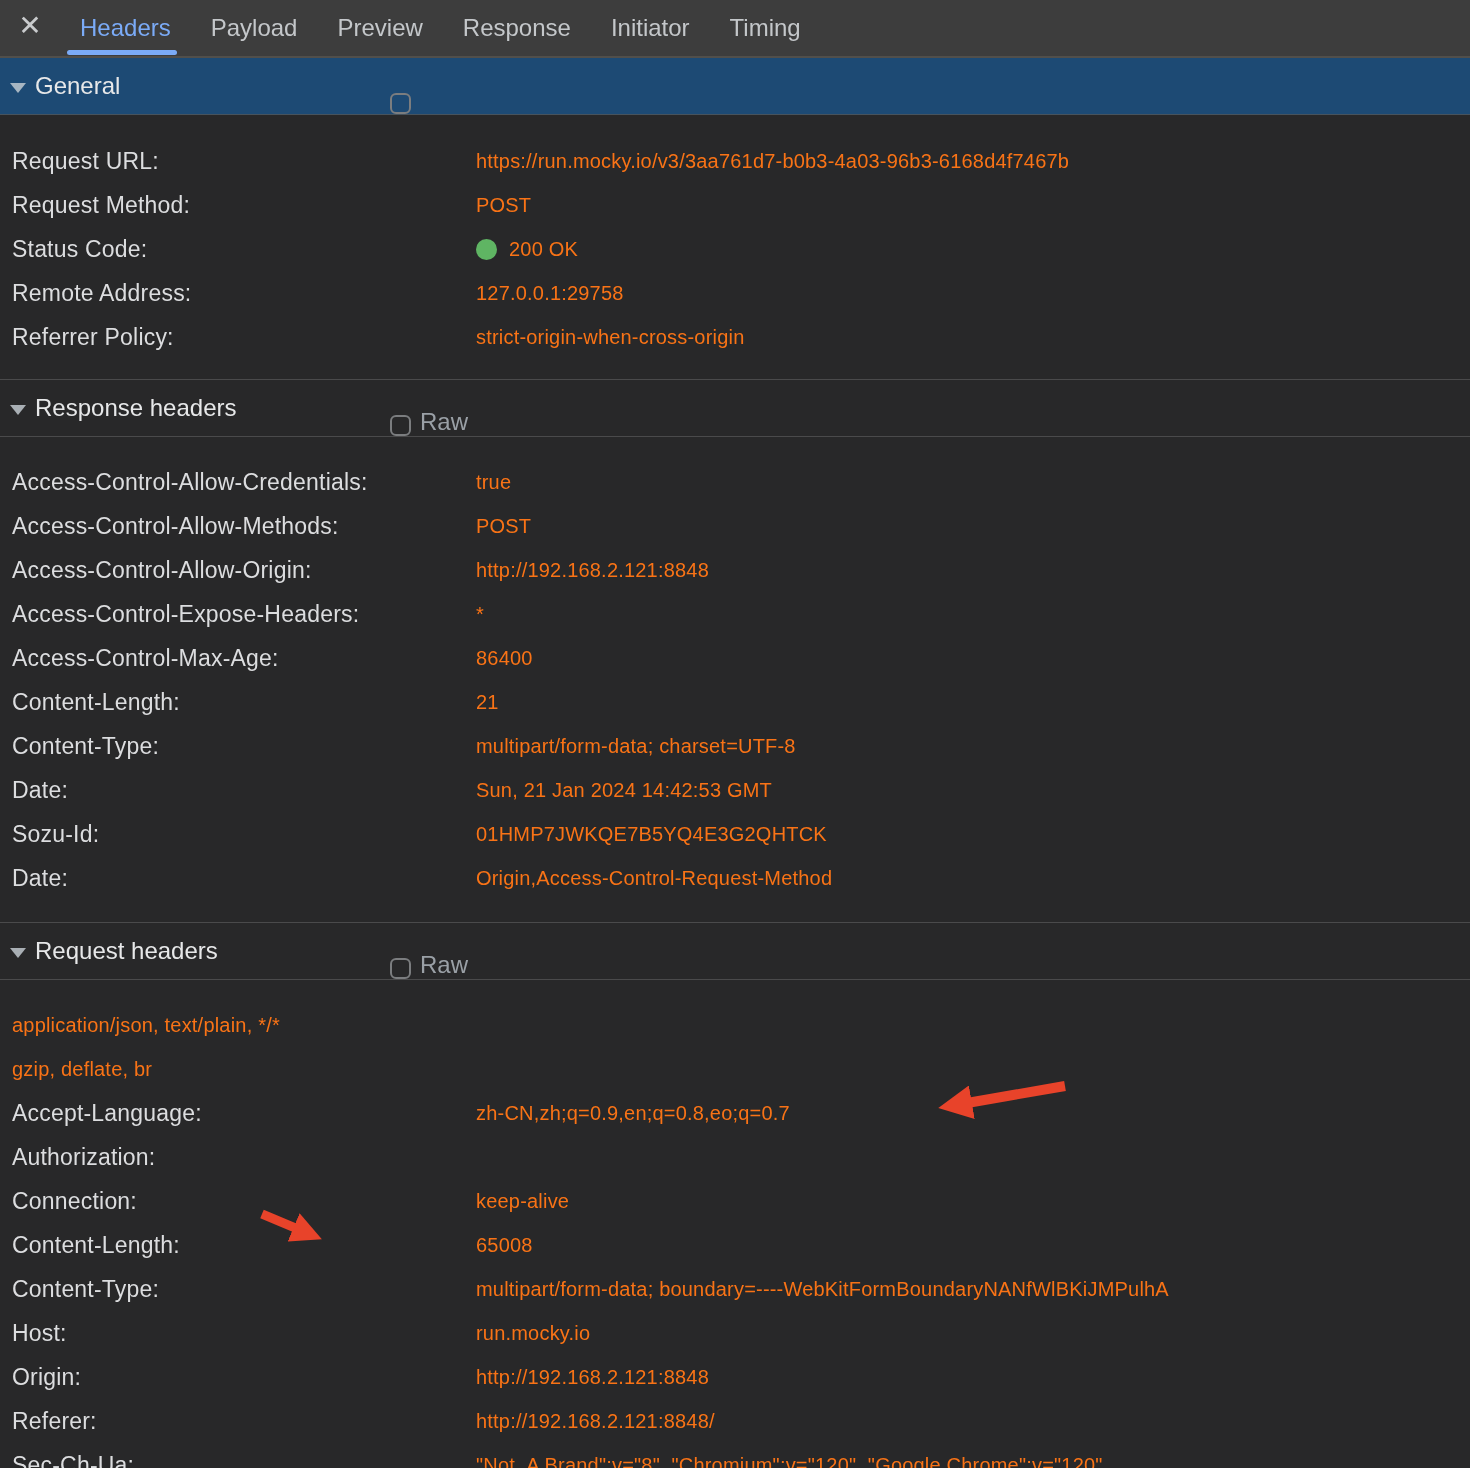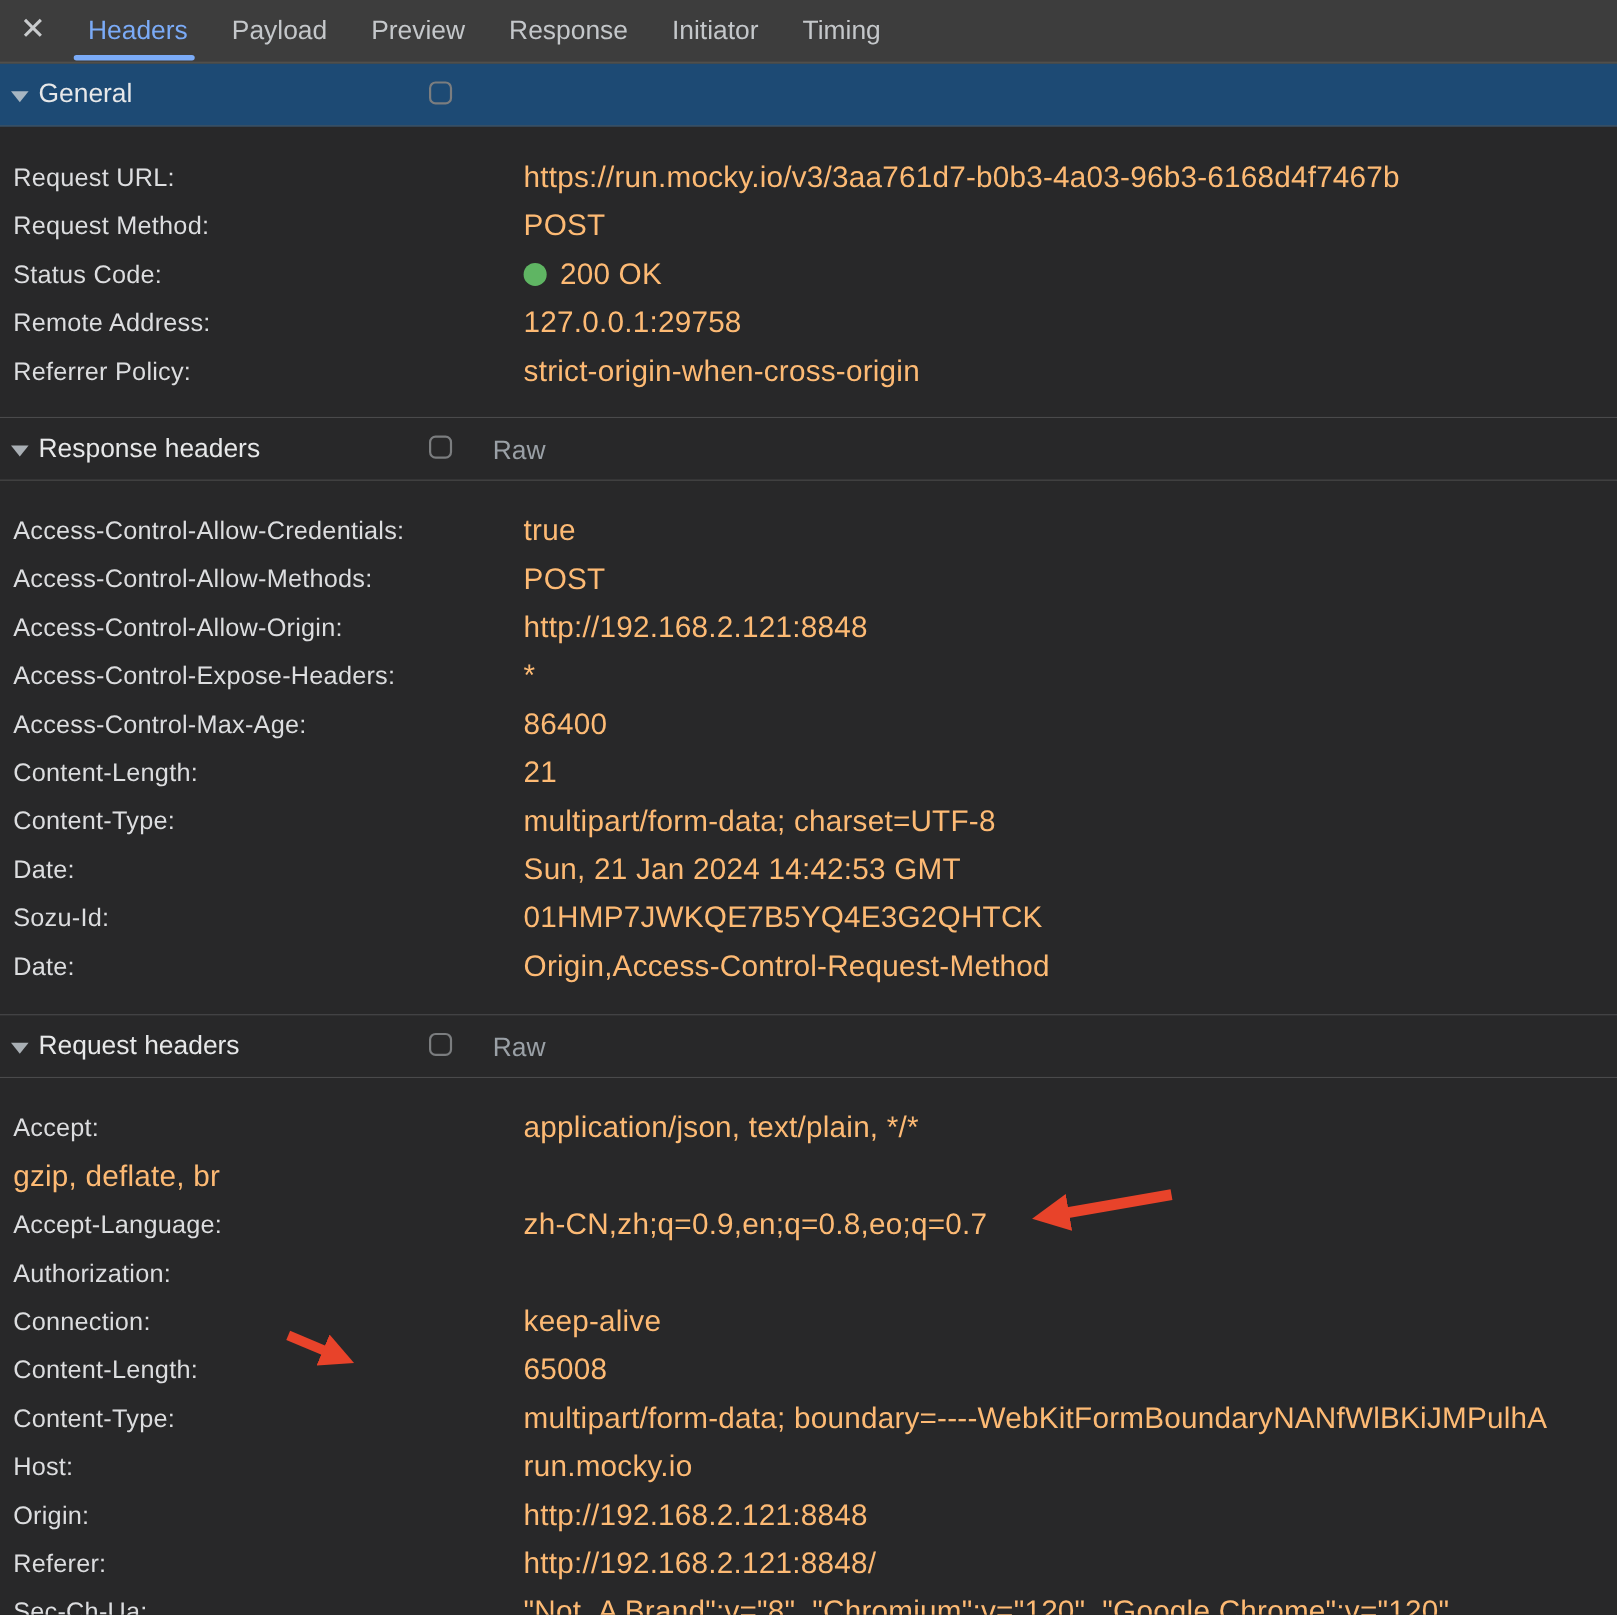--- a/index.html
+++ b/index.html
@@ -44,38 +44,38 @@
     color: #e7e8e9; font-size: 24px;
   }
   .section + .section .sec-header { border-top: 1px solid var(--divider); height: 58px; }
   .sec-header.blue { background: var(--section-blue); border-bottom-color: #47535d; }
   .tri-icon {
     width: 0; height: 0; margin-right: 9px; margin-top: 3px;
     border-left: 8px solid transparent; border-right: 8px solid transparent;
     border-top: 10px solid #a9afb4;
   }
   .sec-header.blue .tri-icon { border-top-color: #a7b6c2; }
-  .raw-wrap { position: absolute; left: 390px; top: 16px; bottom: 0; display: flex; align-items: flex-start; gap: 28px; }
+  .raw-wrap { position: absolute; left: 390px; top: 0; bottom: 0; display: flex; align-items: flex-end; }
   .checkbox {
     width: 21px; height: 21px; border: 2px solid #7b7d7f; border-radius: 6px;
     display: inline-block; cursor: pointer; background: transparent;
   }
   .raw-label { margin-left: 9px; font-size: 24px; color: #9aa0a6; cursor: pointer; }
 
   .sec-rows { padding: 8px 0 20px 0; margin-top: 16px; }
   .section.req .sec-rows, .section.resp .sec-rows { padding-top: 7px; }
   .section.resp .sec-rows { padding-bottom: 22px; }
   .section.req .sec-rows { padding-bottom: 0; }
 
   .hrow {
     display: grid; grid-template-columns: 464px 1fr;
     padding-left: 12px; height: 44px; align-items: center;
   }
   .hname { font-size: 23px; color: #dcdddf; letter-spacing: 0.2px; }
-  .hvalue { font-size: 27px; color: #fdba74; letter-spacing: 0.2px; display: flex; align-items: center; white-space: nowrap; }
+  .hvalue { font-size: 20px; color: #f97316; letter-spacing: 0.2px; display: flex; align-items: center; white-space: nowrap; }
   .status-dot-icon {
     width: 21px; height: 21px; border-radius: 50%;
     background: var(--status-green); display: inline-block; margin-right: 12px; flex: none;
   }
 
   
   .arrows-overlay {
     position: absolute; inset: 0; width: 1470px; height: 1468px;
     pointer-events: none; z-index: 5; color: var(--arrow-red);
   }
@@ -218,21 +218,20 @@
     <div class="sec-header">
       <span class="tri-icon"></span>
       <span class="sec-title">Request headers</span>
       <span class="raw-wrap">
         <span class="checkbox"></span>
         <span class="raw-label">Raw</span>
       </span>
     </div>
     <div class="sec-rows">
   <div class="hrow">
-    <span class="hname">Accept:</span>
     <span class="hvalue">application/json, text/plain, */*</span>
   </div>
 
   <div class="hrow">
     <span class="hvalue">gzip, deflate, br</span>
   </div>
 
   <div class="hrow">
     <span class="hname">Accept-Language:</span>
     <span class="hvalue">zh-CN,zh;q=0.9,en;q=0.8,eo;q=0.7</span>

